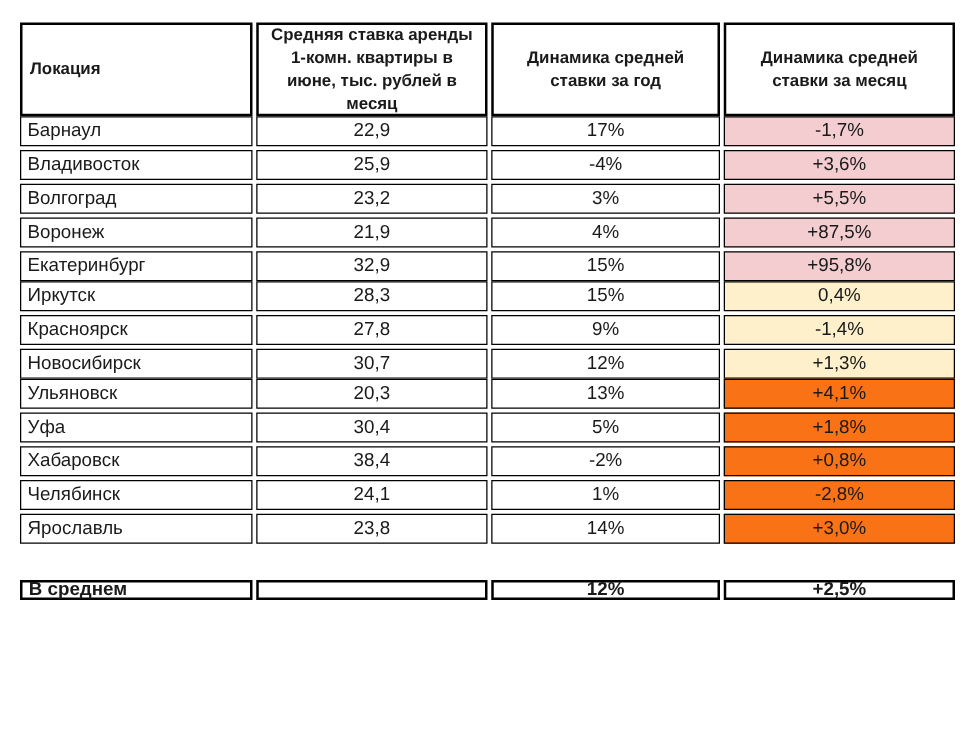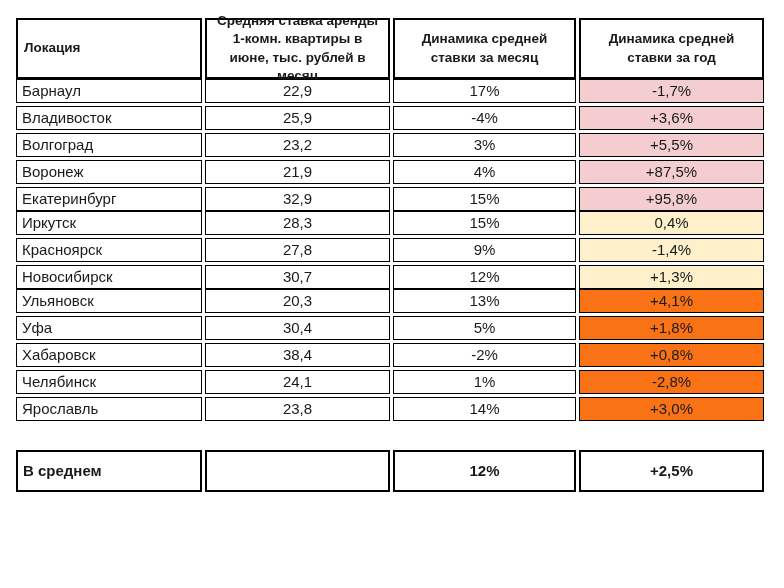--- a/index.html
+++ b/index.html
@@ -28,21 +28,21 @@
     font-size: 15px;
     line-height: 1.1;
     white-space: nowrap;
   }
   .cell.loc {
     justify-content: flex-start;
     padding-left: 5px;
   }
 
   .header-row .cell {
-    height: 61px;
+    height: 75px;
     border-width: 2px;
     font-weight: bold;
     font-size: 13.5px;
     line-height: 1.35;
     text-align: center;
     white-space: normal;
     padding: 2px 6px;
   }
   .header-row .cell.loc {
     text-align: left;
@@ -51,35 +51,35 @@
   }
 
   .group { display: flex; flex-direction: column; gap: 3px; }
 
   .hl-pink   { background: #f3cdd0; }
   .hl-yellow { background: #fdf0cb; }
   .hl-green  { background: #f97316; }
 
   .summary-row { margin-top: 29px; }
   .summary-row .cell {
-    height: 42px;
+    height: 16px;
     border-width: 2px;
     font-weight: bold;
   }
 </style>
 </head>
 <body>
 
 <div class="page">
 
   <div class="trow header-row">
     <div class="cell loc">Локация</div>
     <div class="cell">Средняя ставка аренды 1-комн. квартиры в июне, тыс. рублей в месяц</div>
+    <div class="cell">Динамика средней ставки за год</div>
     <div class="cell">Динамика средней ставки за месяц</div>
-    <div class="cell">Динамика средней ставки за год</div>
   </div>
 
   <div class="group">
     <div class="trow">
       <div class="cell loc">Барнаул</div>
       <div class="cell">22,9</div>
       <div class="cell">17%</div>
       <div class="cell hl-pink">-1,7%</div>
     </div>
     <div class="trow">

